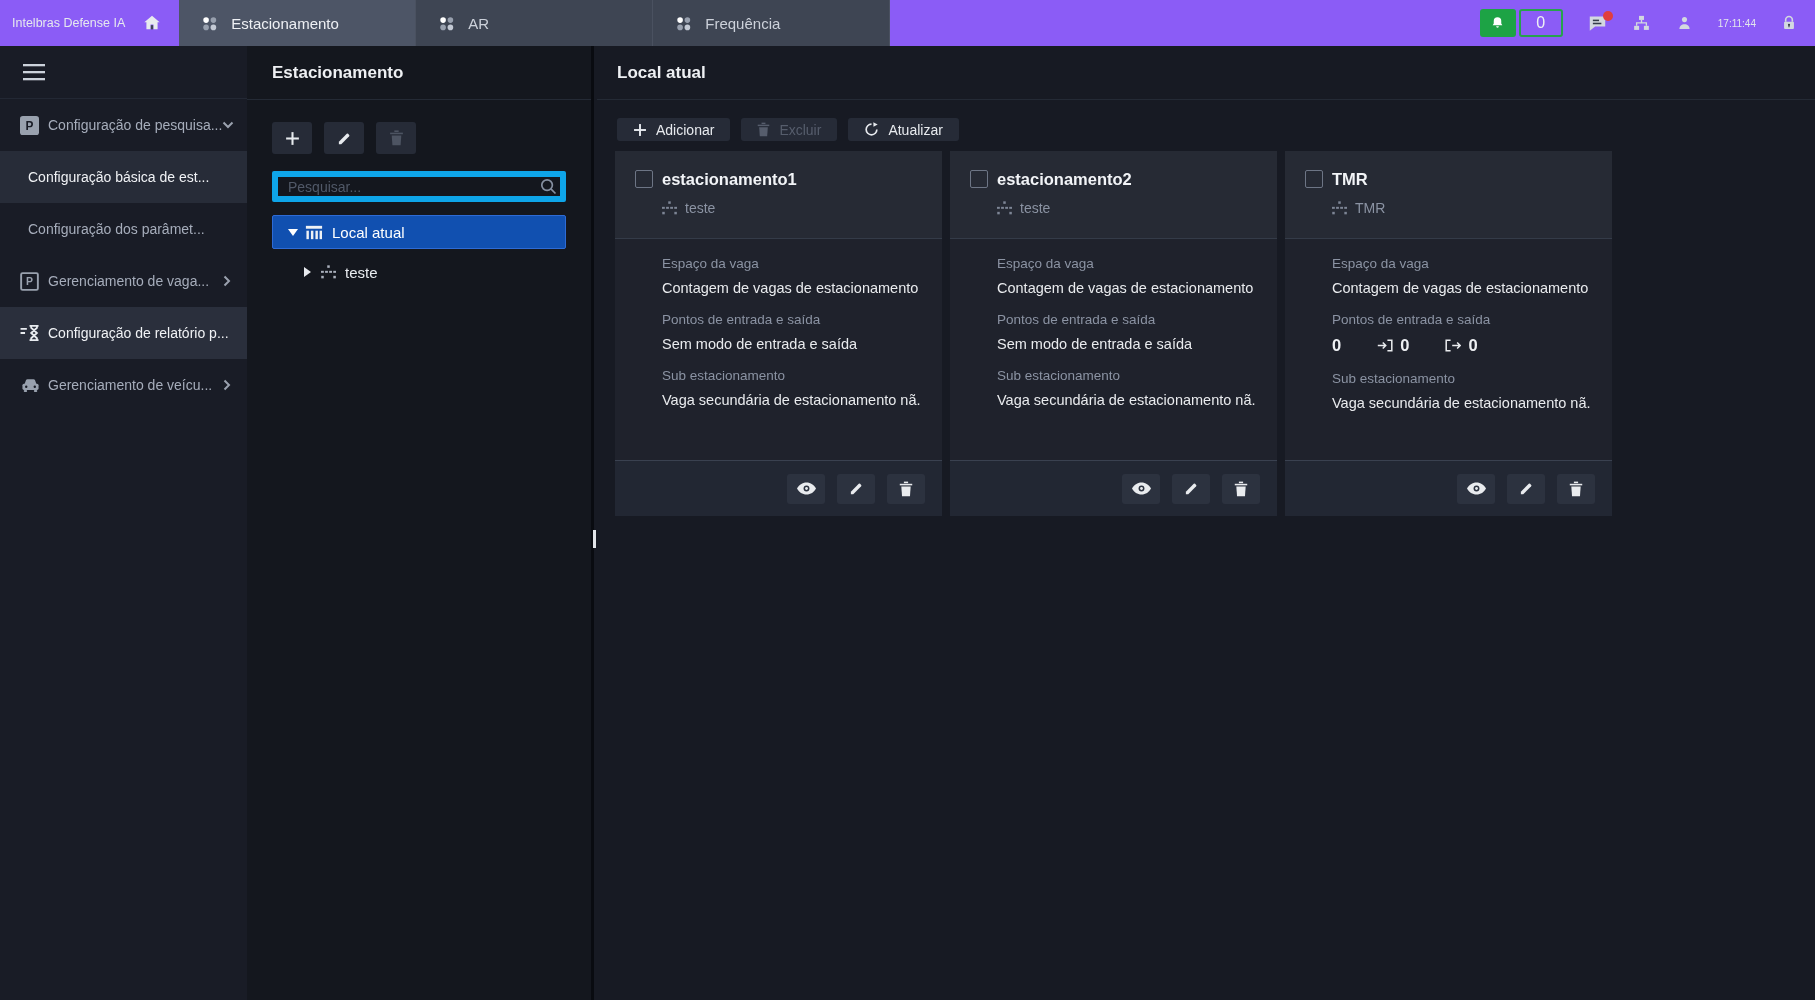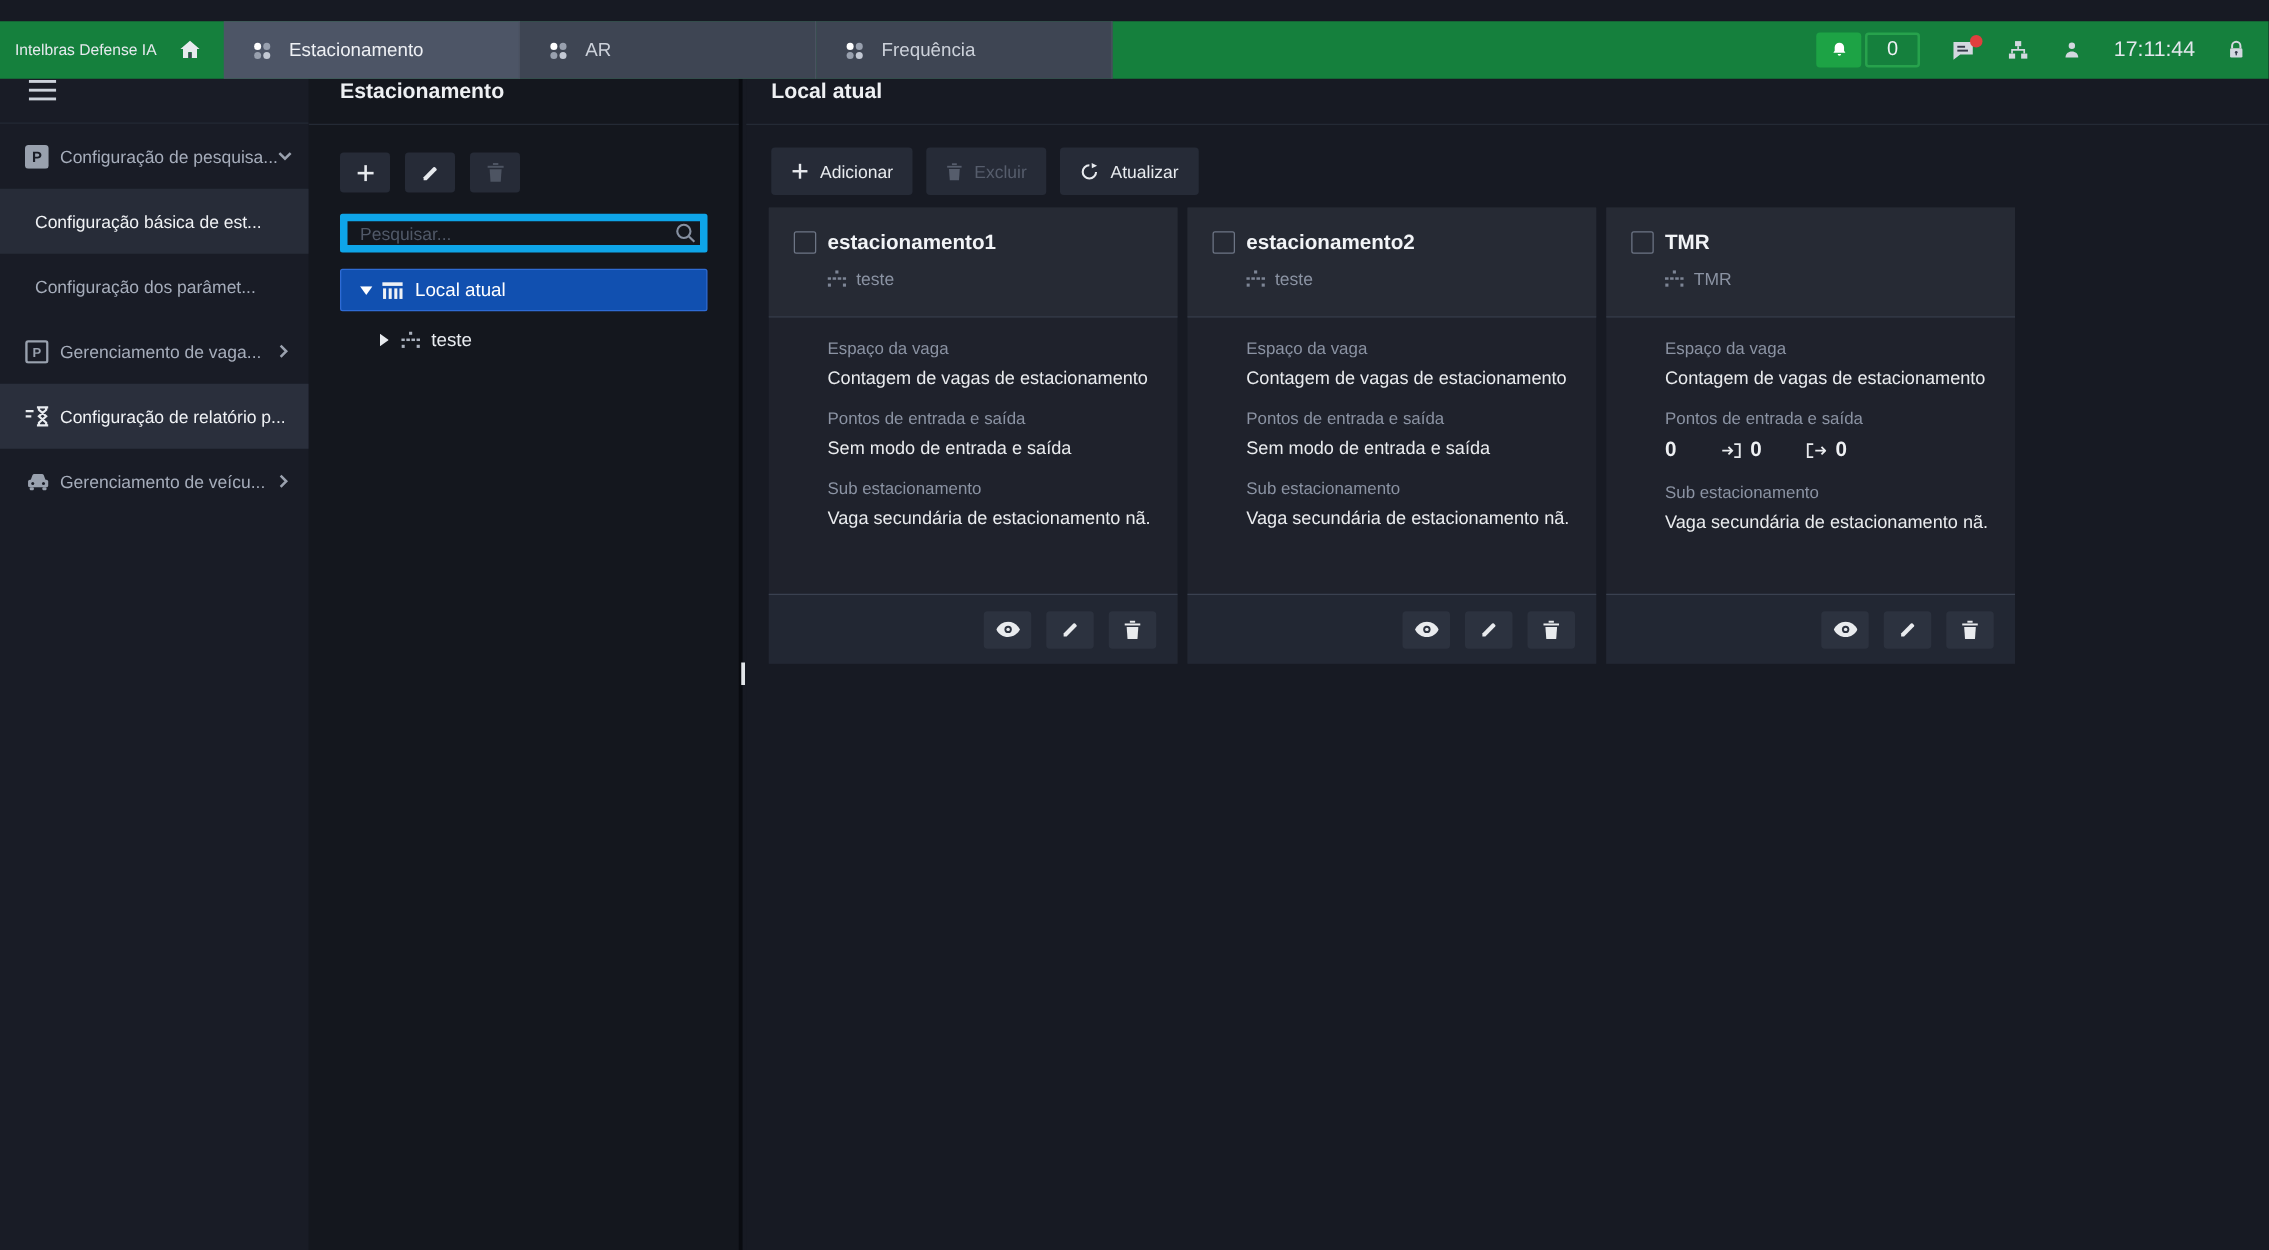--- a/index.html
+++ b/index.html
@@ -1,34 +1,34 @@
 <!DOCTYPE html>
 <html><head>
 <meta charset="utf-8">
 <style>
   *{margin:0;padding:0;box-sizing:border-box}
   html,body{width:1815px;height:1000px;overflow:hidden}
   body{background:#171a23;font-family:"Liberation Sans",sans-serif;position:relative;-webkit-font-smoothing:antialiased}
   svg{display:block}
 
   
-  .topbar{position:absolute;top:17px;left:0;width:1815px;height:46px;background:#15803d;display:flex;align-items:stretch;z-index:10}
+  .topbar{position:absolute;top:0;left:0;width:1815px;height:46px;background:#8b5cf6;display:flex;align-items:stretch;z-index:10}
   .brand{display:flex;align-items:center;padding-left:12px;color:#e6e9ee;font-size:12.5px;white-space:nowrap}
   .home-btn{width:54px;display:flex;align-items:center;justify-content:center;cursor:pointer}
   .tabs{display:flex;align-items:stretch}
   .tab{width:237px;display:flex;align-items:center;gap:13px;padding-left:22px;background:#3e4553;border-right:1px solid #4a5160;color:#ccd1da;font-size:15px;cursor:pointer;white-space:nowrap}
   .tab.active{background:#4d5566;color:#eef0f4}
   .tb-right{margin-left:auto;display:flex;align-items:center;gap:25px;padding-right:18px}
   .badge-group{display:flex;align-items:center;gap:3px;cursor:pointer}
   .bell-box{width:36px;height:28px;background:#1da345;border-radius:3px;display:flex;align-items:center;justify-content:center}
   .count-box{min-width:44px;height:28px;border:2px solid #27a24c;border-radius:3px;color:#eef1f4;font-size:16px;display:flex;align-items:center;justify-content:center}
   .msg-wrap{position:relative;cursor:pointer}
   .red-dot{position:absolute;top:-4px;right:-6px;width:10px;height:10px;border-radius:50%;background:#e03e3e}
   .tb-ic{cursor:pointer}
-  .time{color:#e3e7ed;font-size:17px}
+  .time{color:#e3e7ed;font-size:10px}
 
   
   .sidebar{position:absolute;top:46px;left:0;width:247px;height:954px;background:#191c26}
   .burger{height:53px;display:flex;align-items:center;padding-left:23px;border-bottom:1px solid #232834;cursor:pointer}
   .sb-item{height:52px;display:flex;align-items:center;padding:0 16px 0 20px;font-size:14px;color:#a6adbb;cursor:pointer;white-space:nowrap;overflow:hidden}
   .sb-ic{width:28px;flex:0 0 28px;display:flex;align-items:center}
   .sb-item.child{padding-left:28px}
   .sb-item.selected{background:#272c38;color:#f0f2f5}
   .sb-item.open-hl{background:#2a2f3c;color:#f0f2f5}
   .sb-chev{margin-left:auto;display:flex}
@@ -48,21 +48,21 @@
   .tree-row.selected{margin:0 25px;background:#1150b0;border:1px solid #2e6bd5;border-radius:2px;padding-left:15px;color:#fff}
   .tree-row.child{padding-left:57px;margin-top:6px}
   .caret{width:17px;display:flex;align-items:center}
   .tree-ic{margin-right:9px;display:flex;align-items:center}
   .resize-tick{position:absolute;left:593px;top:530px;width:3px;height:18px;background:#e2e5e9;z-index:6}
 
   
   .main{position:absolute;top:46px;left:597px;width:1218px;height:954px;background:#171a23}
   .m-header{height:54px;display:flex;align-items:center;padding-left:20px;border-bottom:1px solid #242a35;color:#eef0f3;font-size:17px;font-weight:bold}
   .m-tools{display:flex;gap:11px;margin:18px 0 0 20px}
-  .btn{height:38px;background:#262b37;border:none;border-radius:3px;color:#e7eaee;font-size:14px;display:flex;align-items:center;gap:9px;padding:0 16px;cursor:pointer;font-family:inherit}
+  .btn{height:23px;background:#262b37;border:none;border-radius:3px;color:#e7eaee;font-size:14px;display:flex;align-items:center;gap:9px;padding:0 16px;cursor:pointer;font-family:inherit}
   .btn.disabled{color:#565d6c;cursor:default}
 
   .cards{display:flex;gap:8px;margin:10px 0 0 18px}
   .card{width:327px;height:365px;background:#1f222c;display:flex;flex-direction:column}
   .card-head{height:88px;background:#262a34;border-bottom:1px solid #343b48;padding:19px 20px 0 20px}
   .title-row{display:flex;align-items:flex-start;gap:9px}
   .checkbox{width:18px;height:18px;border:1.5px solid #6d7585;border-radius:2px;cursor:pointer;flex:0 0 18px}
   .card-title{font-size:16.5px;font-weight:bold;color:#f2f4f7;white-space:nowrap;overflow:hidden}
   .sub-row{display:flex;align-items:center;gap:8px;margin:11px 0 0 27px;color:#8b93a3;font-size:14px}
   .card-body{flex:1;padding:17px 22px 0 47px}

